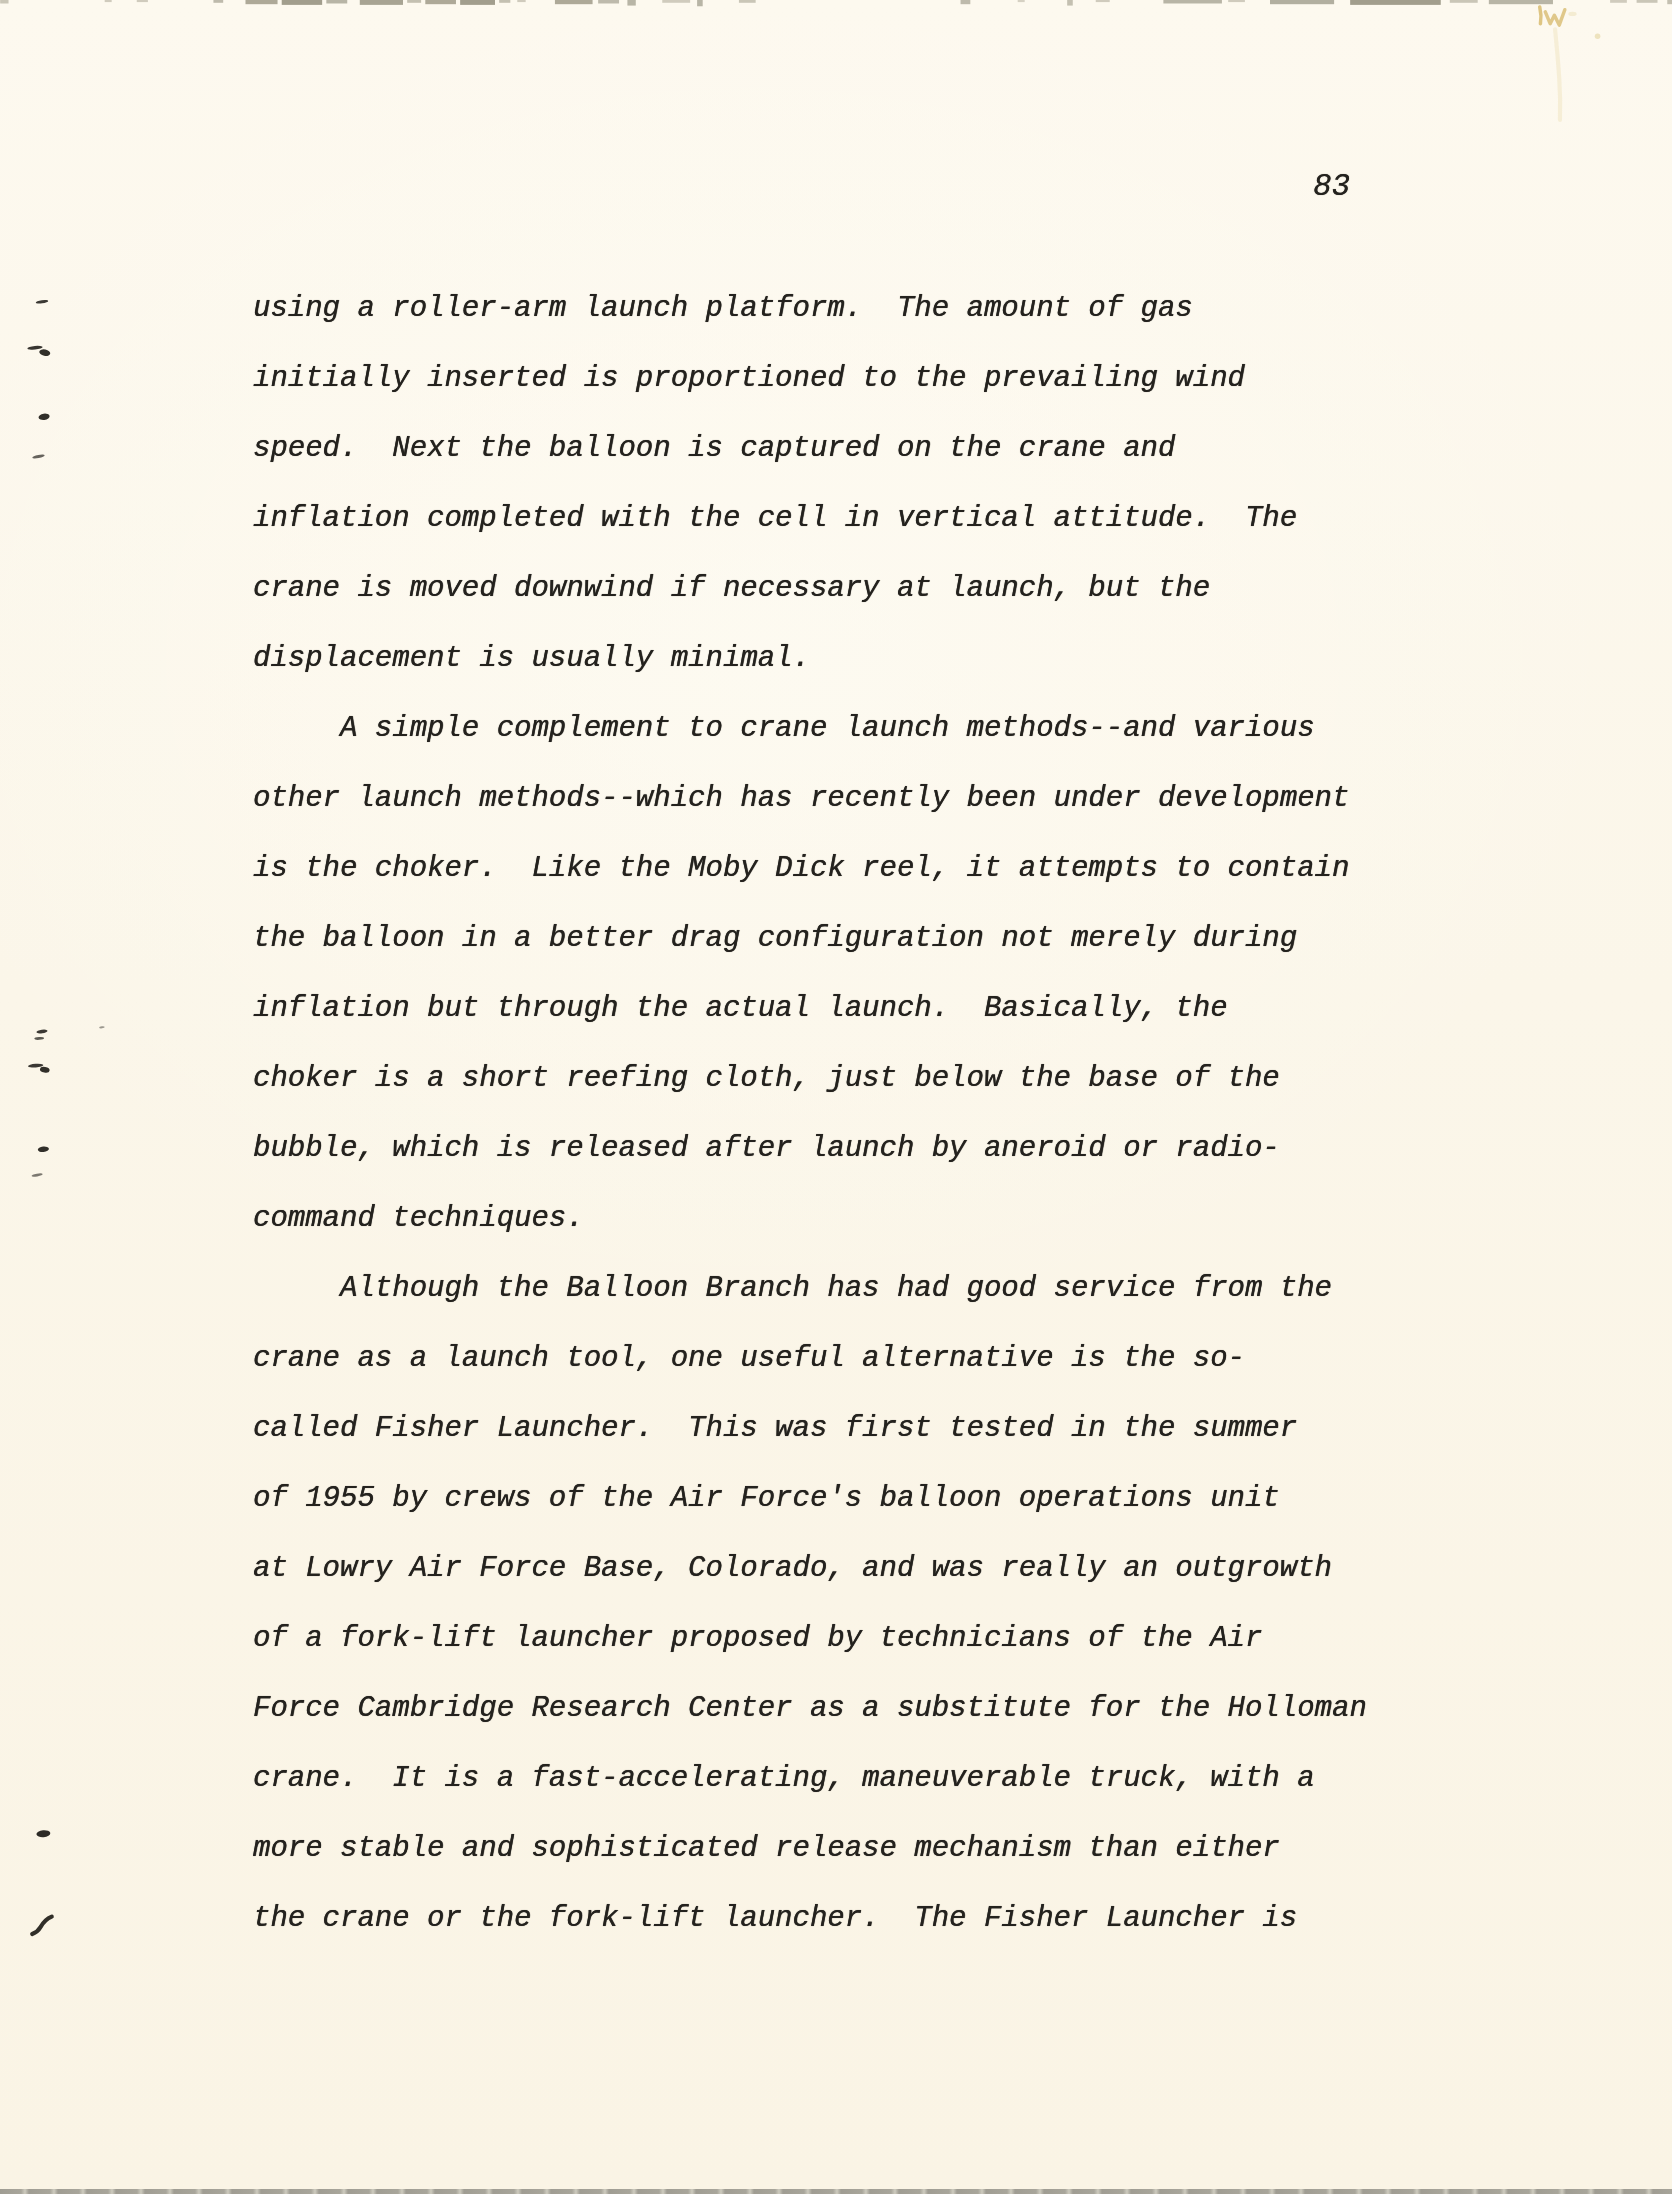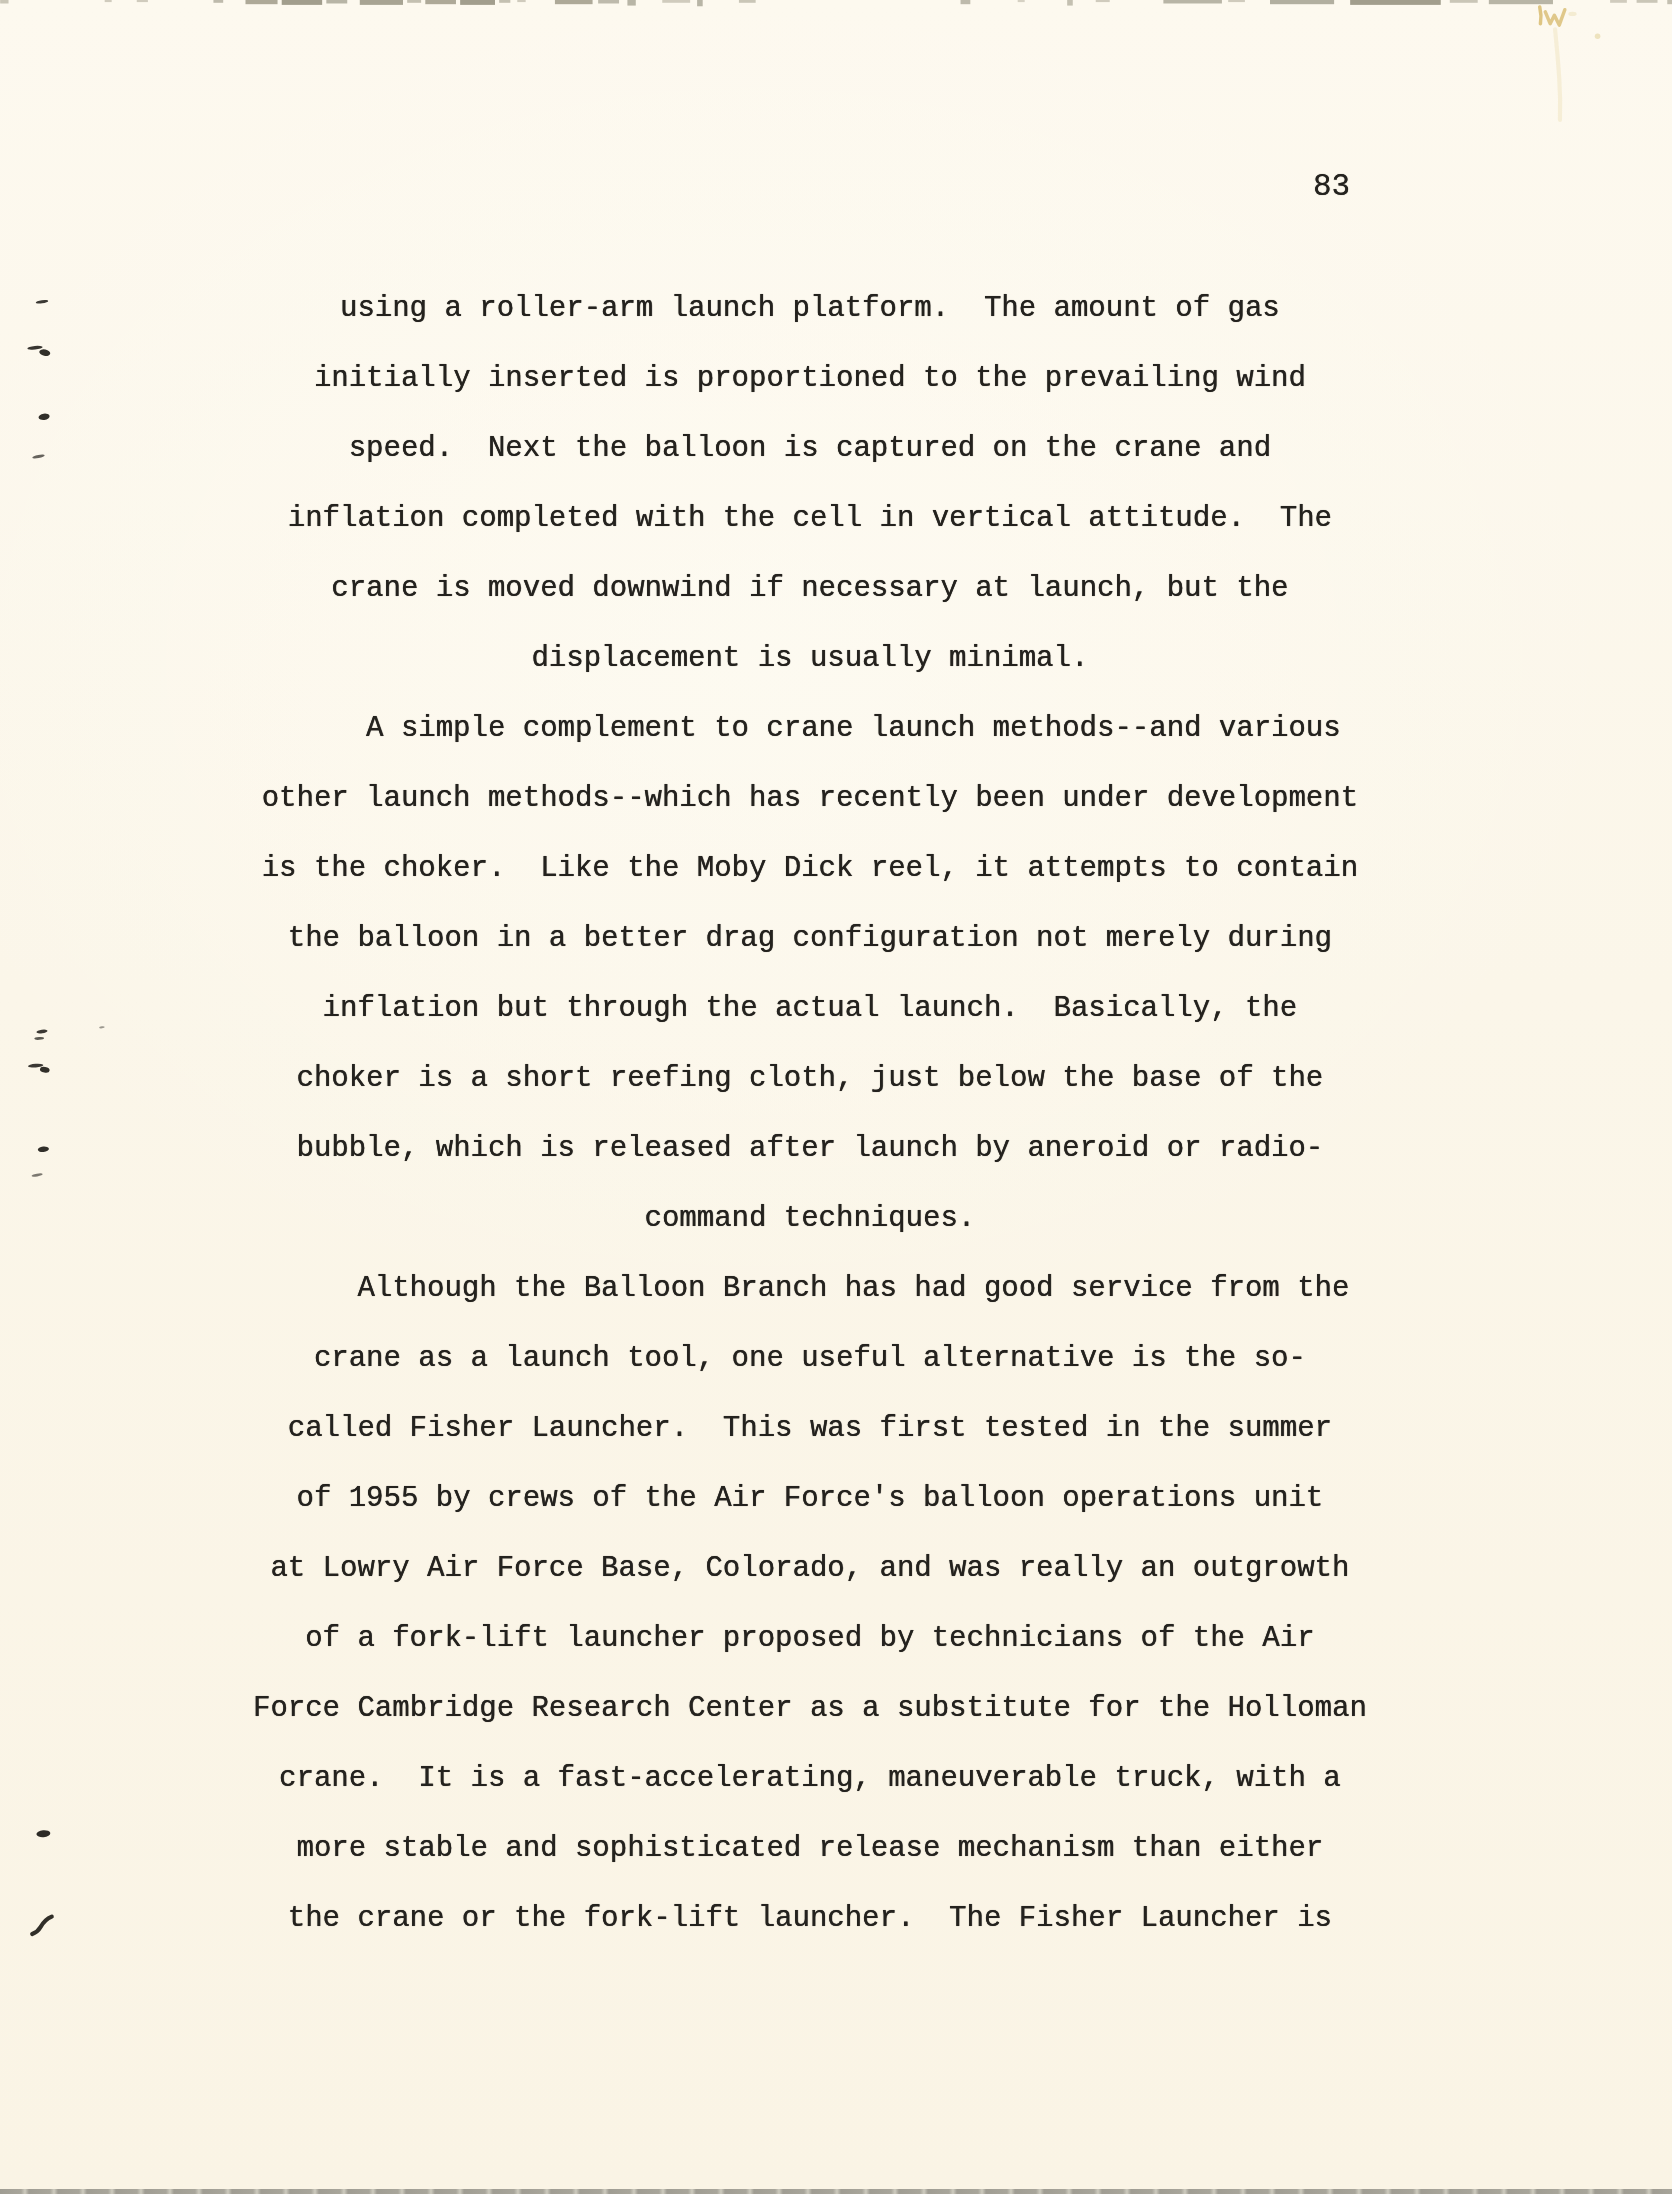--- a/index.html
+++ b/index.html
@@ -4,28 +4,28 @@
 <style>
   html,body{margin:0;padding:0;background:#e8e4d8;}
   .page{
     position:relative;
     width:1673px;height:2194px;
     overflow:hidden;
     background:
       radial-gradient(ellipse 1255px 976px at 45% 30%, rgba(255,253,246,.5), rgba(255,253,246,0) 70%),
       linear-gradient(180deg,#fdf9ef 0%,#fbf6e9 45%,#faf4e5 100%);
     font-family:"Liberation Mono","DejaVu Sans Mono",monospace;
+    font-style:italic;
   }
   .text-block{
     position:absolute;left:253px;top:274px;
     font-size:29px;line-height:70px;
     color:#24221e;
     white-space:pre;
     text-shadow:0 0 0.7px rgba(36,34,30,.9), 0.4px 0.3px 0.3px rgba(36,34,30,.45);
-    text-align:center;
   }
   .page-number{
     position:absolute;left:1313px;top:167px;
     font-size:31px;line-height:39px;
     color:#24221e;
     text-shadow:0 0 0.7px rgba(36,34,30,.9);
   }
   .svg-overlay{position:absolute;left:0;top:0;width:1673px;height:2194px;pointer-events:none;}
   .bottom-edge{
     position:absolute;left:0;bottom:0;width:1673px;height:4.9px;

